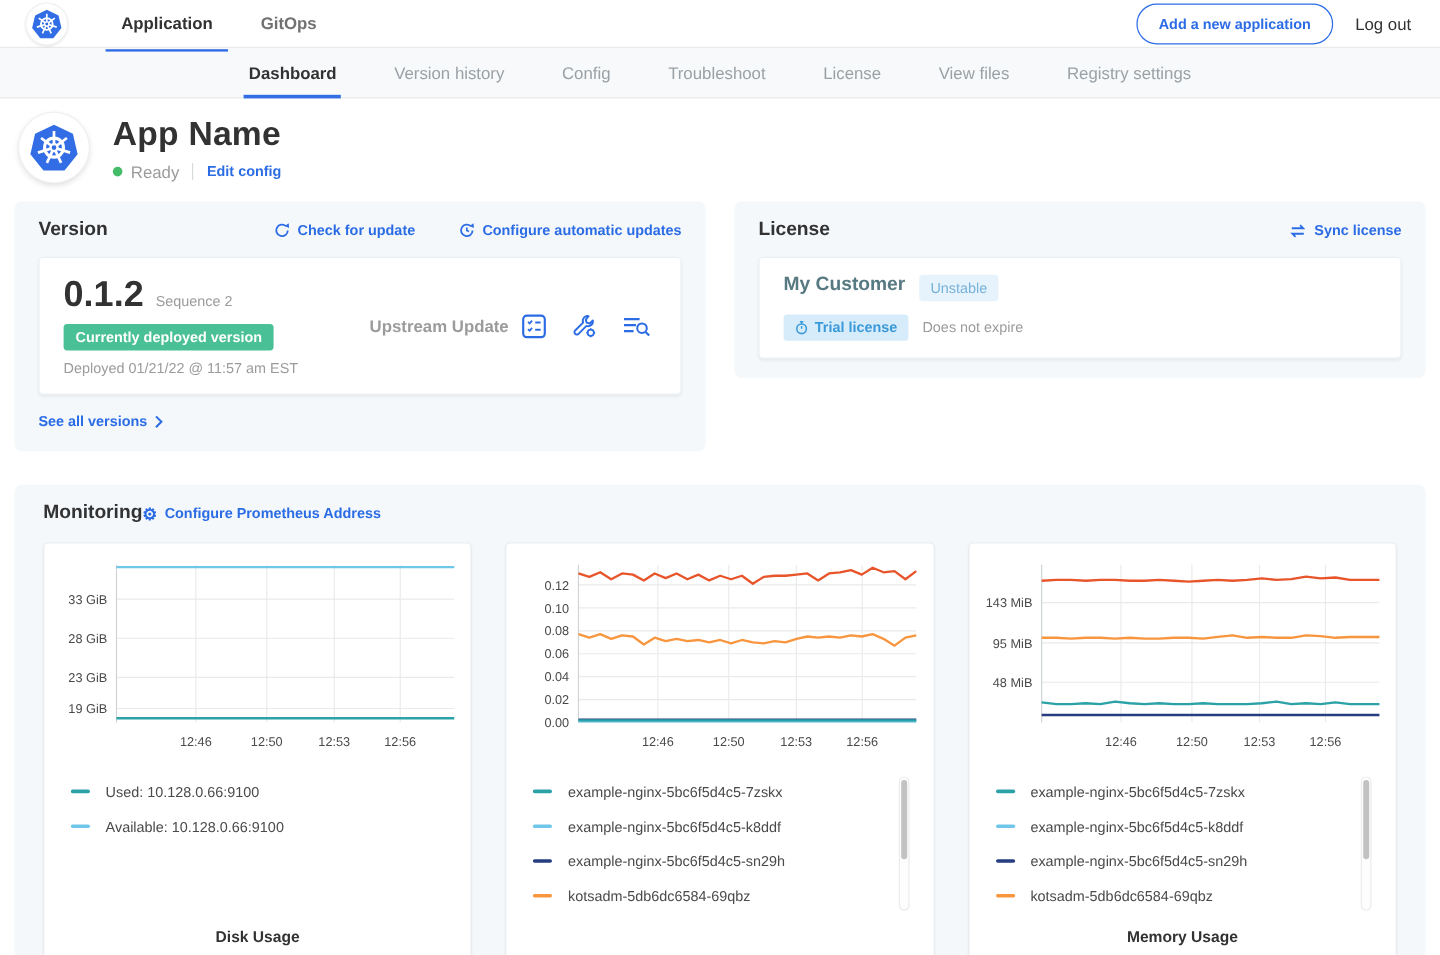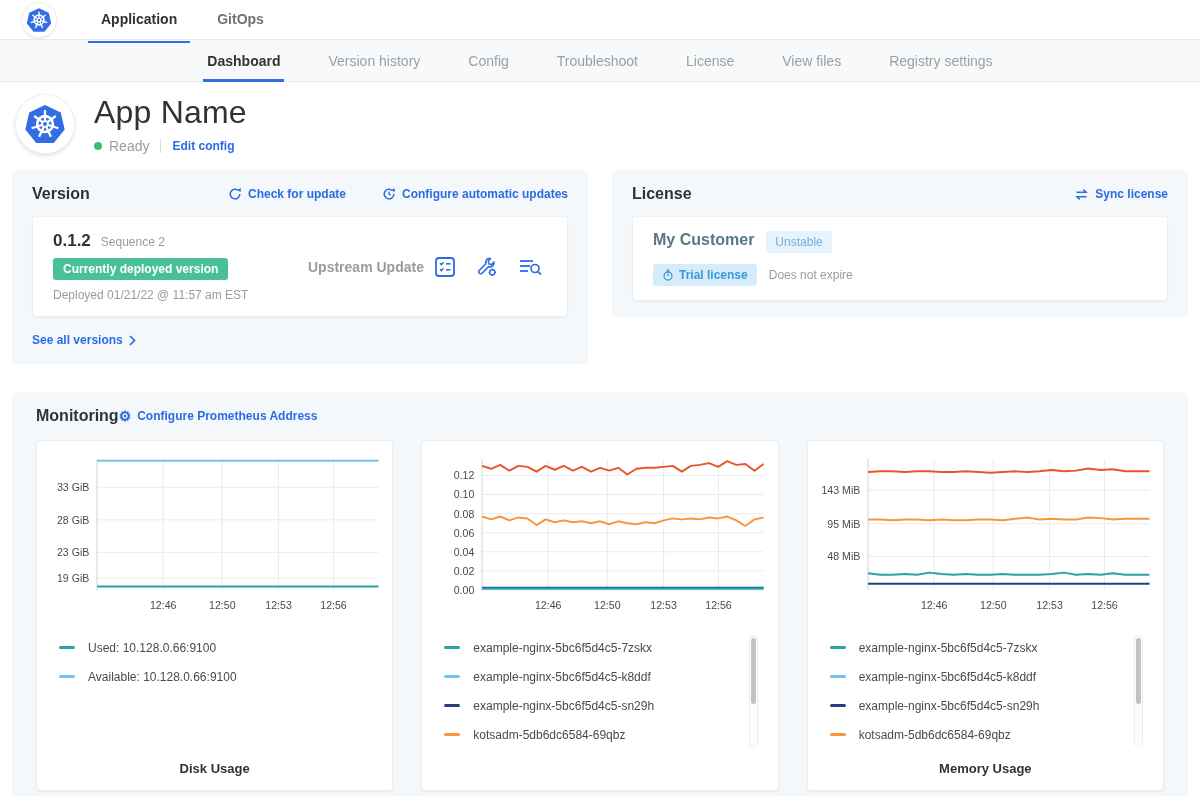--- a/index.html
+++ b/index.html
@@ -18,39 +18,39 @@
 
   
   .subnav { height:42px; background:#f7f9fa; border-bottom:1px solid #e8eaec; display:flex; justify-content:center; }
   .stab { position:relative; height:42px; line-height:42px; margin:0 24px; font-size:14px; color:#9aa1a6; cursor:pointer; }
   .stab.active { color:#323232; font-weight:700; }
   .stab.active::after { content:""; position:absolute; left:-4px; right:-4px; bottom:0; height:3px; background:#326de6; }
 
   
   .app-header { display:flex; align-items:center; padding:12px 24px 16px 12px; }
   .app-logo { width:58px; height:58px; border-radius:50%; background:#fff; box-shadow:0 0 0 1px #eef0f2, 0 2px 5px rgba(0,0,0,.16); display:flex; align-items:center; justify-content:center; margin:0 20px 0 4px; }
-  .app-title { font-size:32px; font-weight:400; color:#323232; letter-spacing:.2px; }
+  .app-title { font-size:28px; font-weight:700; color:#323232; letter-spacing:.2px; }
   .app-status { display:flex; align-items:center; margin-top:7px; }
   .dot { width:8px; height:8px; border-radius:50%; background:#44bb66; margin-right:7px; }
   .status-text { font-size:14px; color:#9b9b9b; }
   .vdiv { width:1px; height:14px; background:#d7dadd; margin:0 11px; }
   .link { color:#2b6ce5; font-size:12px; font-weight:700; display:inline-flex; align-items:center; gap:6px; cursor:pointer; white-space:nowrap; }
 
   
   .cards-row { display:flex; gap:24px; padding:0 12px; align-items:flex-start; }
   .panel { background:#f4f8fb; border-radius:6px; padding:15px 20px 16px; flex:1; }
   .panel-header { display:flex; justify-content:space-between; align-items:center; margin-bottom:13px; }
   .panel-title { font-size:16px; font-weight:700; color:#323232; }
   .panel-links { display:flex; gap:36px; }
   .inner-card { background:#fff; border:1px solid #edf0f2; border-radius:4px; box-shadow:0 1px 2px rgba(0,0,0,.05); padding:14px 20px; }
 
   .version-inner { display:flex; align-items:center; }
   .ver-left { width:255px; }
   .ver-line { display:flex; align-items:baseline; gap:10px; }
-  .ver-num { font-size:17px; font-weight:700; color:#323232; }
+  .ver-num { font-size:30px; font-weight:700; color:#323232; }
   .ver-seq { font-size:12px; color:#9b9b9b; }
   .badge-green { display:inline-block; background:#4ac096; color:#fff; font-size:12px; font-weight:700; padding:4px 10px; border-radius:3px; margin:7px 0 8px; }
   .deployed { font-size:12px; color:#9b9b9b; }
   .ver-source { flex:1; font-size:14px; font-weight:700; color:#9b9b9b; }
   .ver-icons { display:flex; gap:18px; align-items:center; padding-right:4px; }
   .see-link { margin-top:13px; }
 
   .lic-row1 { display:flex; align-items:flex-start; gap:12px; }
   .customer-name { font-size:16px; font-weight:700; color:#577981; }
   .badge-channel { background:#e7f3fc; color:#76b1d9; font-size:12px; padding:4px 9px; border-radius:3px; }
@@ -91,20 +91,24 @@
           <line x1="16" y1="16" x2="5.8" y2="19.2"></line>
         <line x1="16" y1="16" x2="7.8" y2="9.9"></line>
       </g>
       <circle cx="16" cy="16" r="2.2" fill="#326de6" stroke="#fff" stroke-width="1.4"></circle>
     </svg>
   </div>
   <nav class="topnav-tabs">
     <div class="ttab active"><span>Application</span></div>
     <div class="ttab"><span>GitOps</span></div>
   </nav>
+  <div class="topnav-right">
+    <button class="pill-btn">Add a new application</button>
+    <span class="logout">Log out</span>
+  </div>
 </header>
 
 <nav class="subnav">
   <div class="stab active">Dashboard</div>
   <div class="stab">Version history</div>
   <div class="stab">Config</div>
   <div class="stab">Troubleshoot</div>
   <div class="stab">License</div>
   <div class="stab">View files</div>
   <div class="stab">Registry settings</div>

